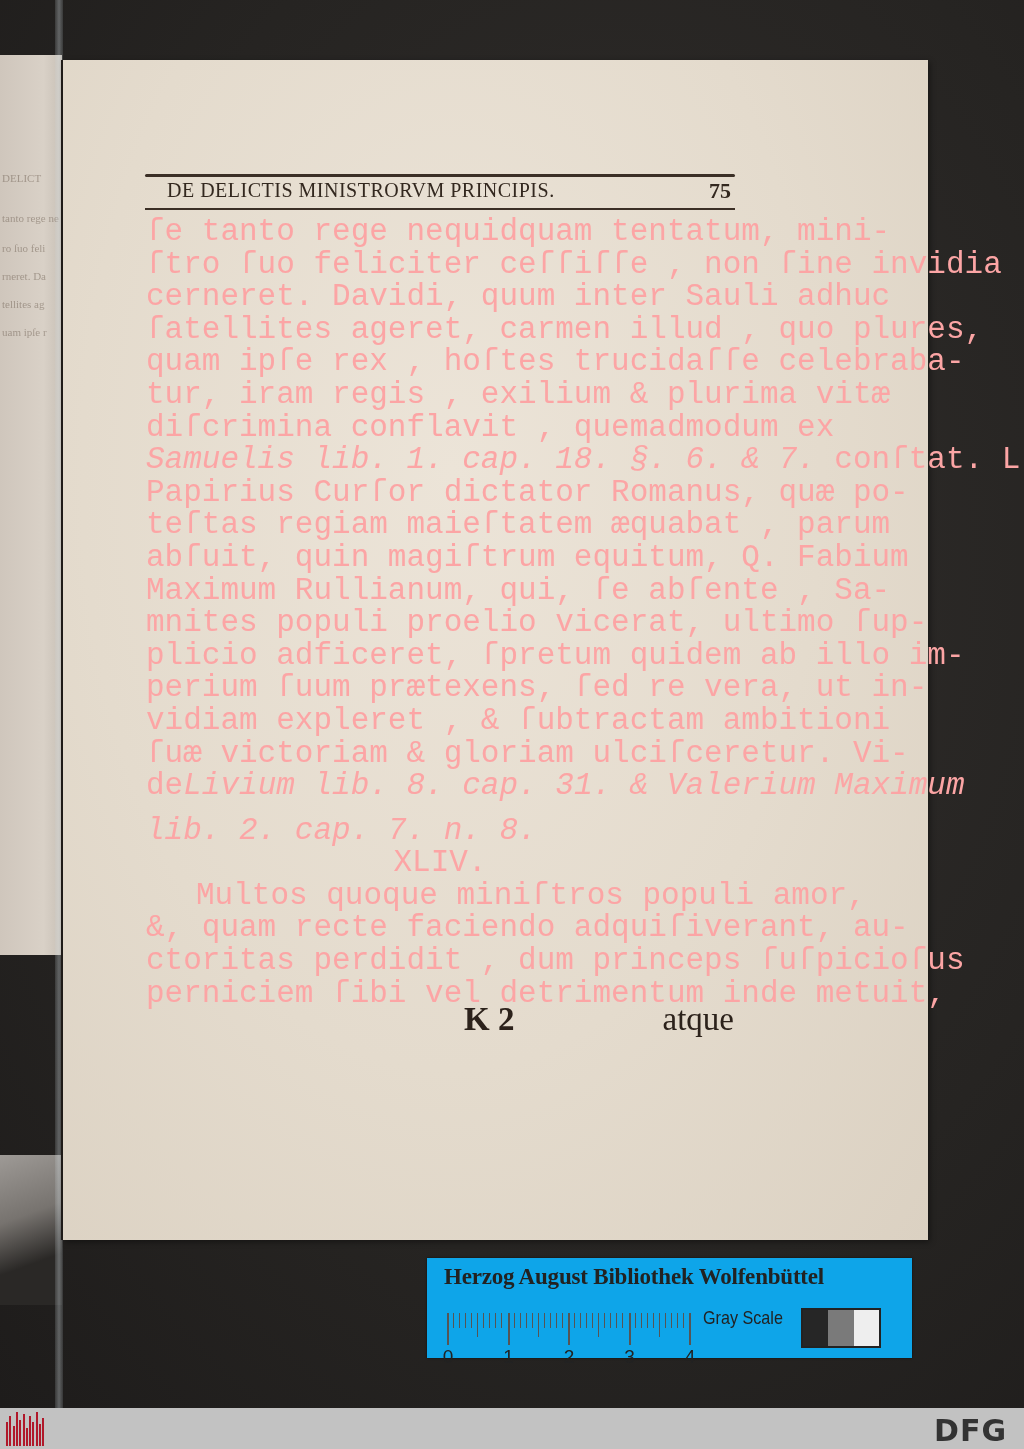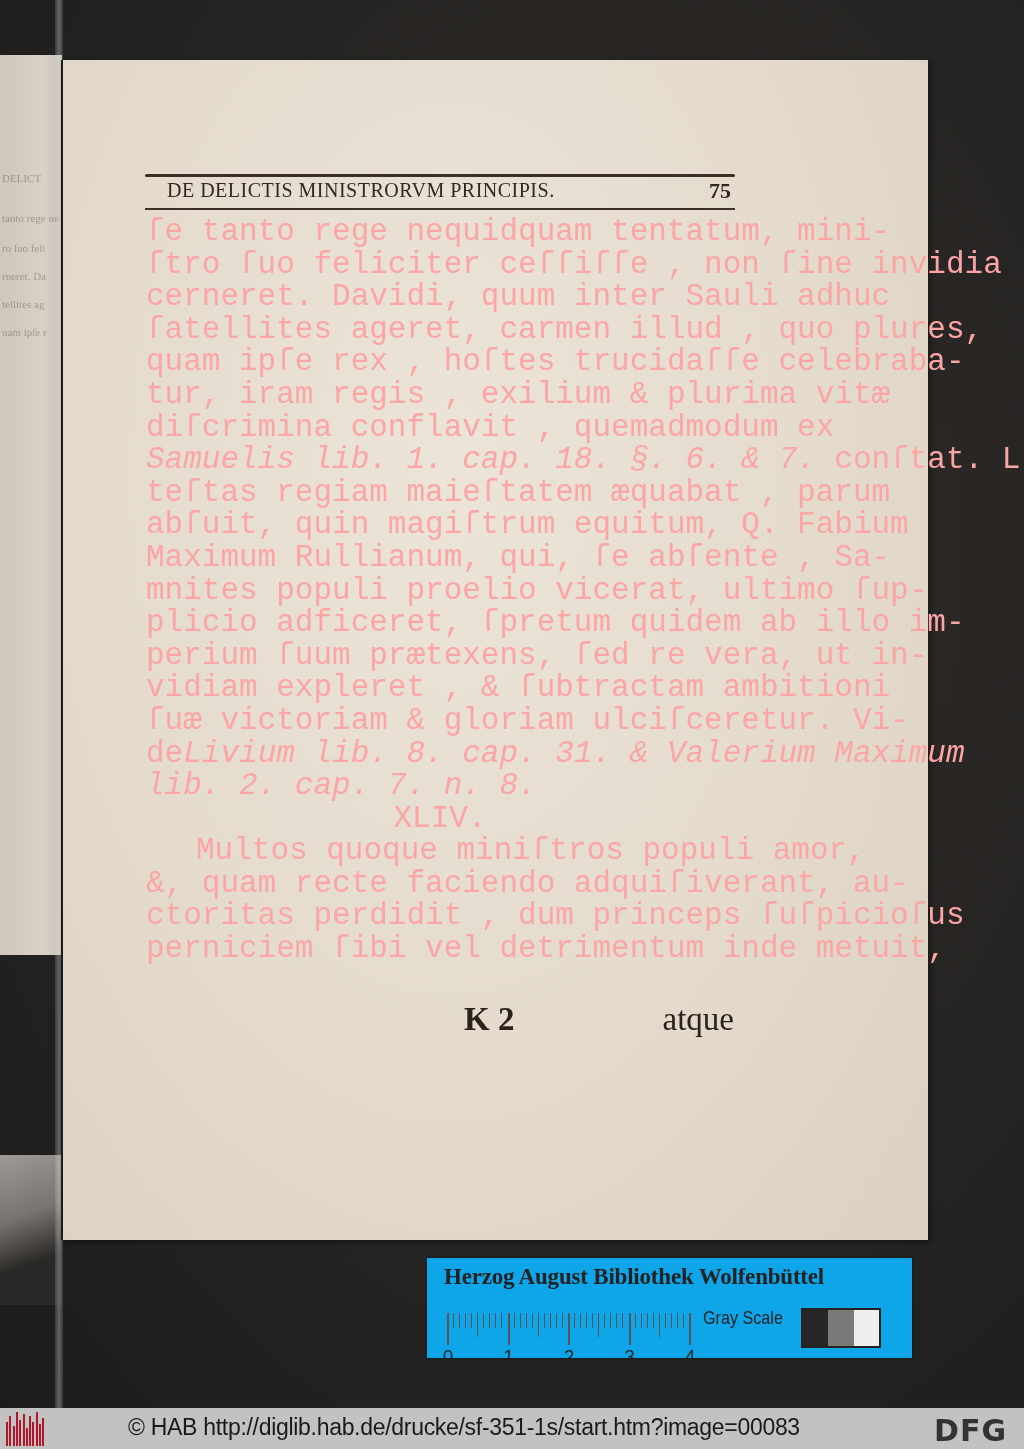--- a/index.html
+++ b/index.html
@@ -60,21 +60,21 @@
     }
     .body-text {
       position: absolute; left: 146px; top: 216px; width: 588px;
       font-family: Liberation Mono, monospace; font-size: 31px; line-height: 32.6px;
       color: #fca5a5;
     }
     .line {
       display: block; white-space: nowrap; text-align: justify; text-align-last: justify;
       height: 32.6px;
     }
-    .line.last { text-align-last: left; }
+    .line.last { text-align-last: left; margin-top: 12px; }
     .line.center { text-align: center; text-align-last: center; }
     .line.indent { padding-left: 50px; }
     .it { font-style: italic; }
     .catchline {
       position: absolute; left: 146px; top: 1001px; width: 588px; height: 34px;
       font-family: "Liberation Serif", serif; font-size: 33px; color: #2c221b;
     }
     .signature { position: absolute; left: 318px; top: 0; font-weight: bold; }
     .catchword { position: absolute; right: 0; top: 0; }
     .label {
@@ -148,20 +148,21 @@
 
 <div class="body-text" id="body-text">
     <span class="line"><span>ſe tanto  rege nequidquam tentatum, mini-</span></span>
     <span class="line"><span>ſtro ſuo feliciter  ceſſiſſe ,  non  ſine  invidia</span></span>
     <span class="line"><span>cerneret.    Davidi, quum  inter Sauli adhuc</span></span>
     <span class="line"><span>ſatellites ageret,  carmen illud ,  quo plures,</span></span>
     <span class="line"><span>quam ipſe rex ,  hoſtes trucidaſſe celebraba-</span></span>
     <span class="line"><span>tur, iram regis , exilium  &amp;  plurima  vitæ</span></span>
     <span class="line"><span>diſcrimina  conflavit ,  quemadmodum  ex</span></span>
     <span class="line"><span class="it">Samuelis lib. 1. cap. 18. §. 6. &amp; 7.</span><span> conſtat.  L.</span></span>
+    <span class="line"><span>Papirius Curſor dictator Romanus, quæ po-</span></span>
     <span class="line"><span>teſtas regiam  maieſtatem æquabat ,  parum</span></span>
     <span class="line"><span>abſuit, quin magiſtrum equitum, Q. Fabium</span></span>
     <span class="line"><span>Maximum Rullianum, qui, ſe abſente ,  Sa-</span></span>
     <span class="line"><span>mnites  populi  proelio vicerat, ultimo ſup-</span></span>
     <span class="line"><span>plicio adficeret, ſpretum quidem ab illo im-</span></span>
     <span class="line"><span>perium ſuum prætexens, ſed re vera, ut in-</span></span>
     <span class="line"><span>vidiam  expleret ,  &amp;  ſubtractam   ambitioni</span></span>
     <span class="line"><span>ſuæ  victoriam &amp; gloriam ulciſceretur.    Vi-</span></span>
     <span class="line"><span>de</span><span class="it">Livium lib. 8. cap. 31. &amp; Valerium Maximum</span></span>
     <span class="line last"><span class="it">lib. 2. cap.  7. n. 8.</span></span>
@@ -243,15 +244,14 @@
       <i style="left: 11.9px; height: 34px; background: rgb(176, 24, 42);"></i>
       <i style="left: 15.2px; height: 26px; background: rgb(176, 24, 42);"></i>
       <i style="left: 18.5px; height: 32px; background: rgb(176, 24, 42);"></i>
       <i style="left: 21.8px; height: 18px; background: rgb(176, 24, 42);"></i>
       <i style="left: 25.1px; height: 30px; background: rgb(176, 24, 42);"></i>
       <i style="left: 28.4px; height: 24px; background: rgb(176, 24, 42);"></i>
       <i style="left: 31.7px; height: 34px; background: rgb(176, 24, 42);"></i>
       <i style="left: 35px; height: 22px; background: rgb(176, 24, 42);"></i>
       <i style="left: 38.3px; height: 28px; background: rgb(176, 24, 42);"></i>
     </div>
-  <span class="footer-text">© HAB http://diglib.hab.de/drucke/sf-351-1s/start.htm?image=00083</span>
   <span class="dfg-logo">DFG</span>
 </div>
 
 </body></html>

